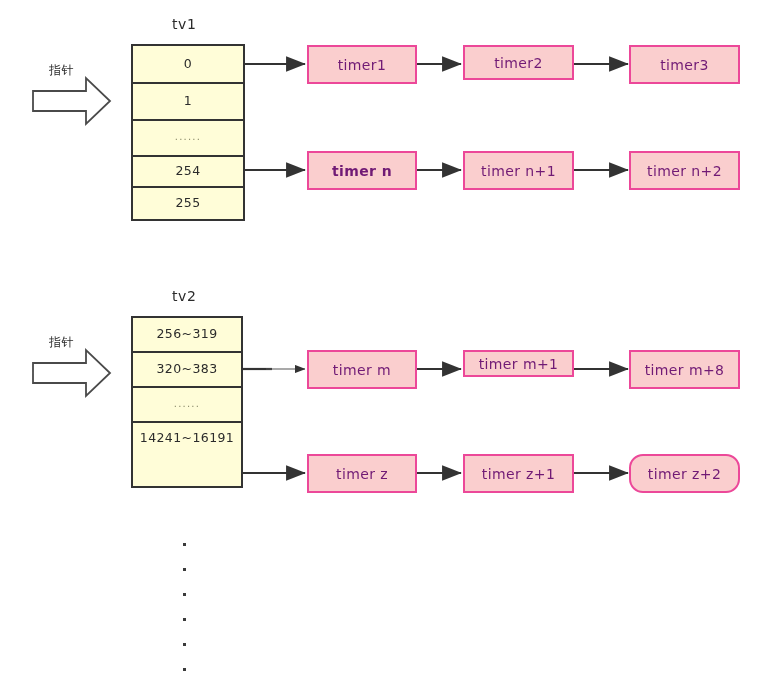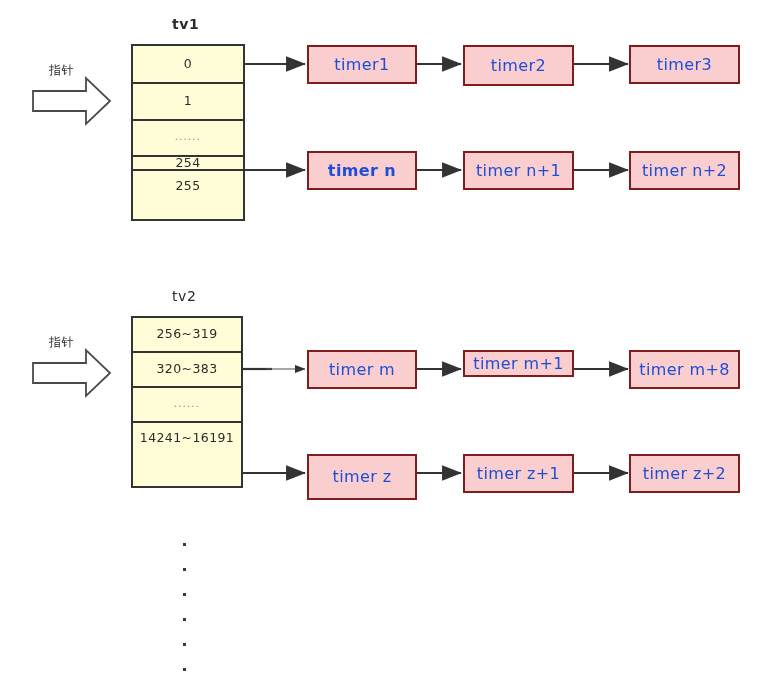--- a/index.html
+++ b/index.html
@@ -51,27 +51,27 @@
     position: absolute;
     font-size: 14px;
     color: #2b2b2b;
     letter-spacing: 0.6px;
     white-space: nowrap;
   }
   
   .timer-node {
     position: absolute;
     background: #facece;
-    border: 2px solid #7f1d1d;
+    border: 2px solid #ec4899;
     box-sizing: border-box;
     display: flex;
     align-items: center;
     justify-content: center;
-    font-size: 16px;
-    color: #1d4ed8;
+    font-size: 14px;
+    color: #701a75;
     letter-spacing: 0.4px;
     line-height: 1;
   }
   
   .pointer-label {
     position: absolute;
     font-size: 12px;
     color: #2b2b2b;
     white-space: nowrap;
     letter-spacing: 0.5px;
@@ -125,34 +125,34 @@
 
     <g>
       <polygon points="33,91 86,91 86,78 110,101 86,124 86,111 33,111" fill="#ffffff" stroke="#4a4a4a" stroke-width="1.8" stroke-linejoin="miter"></polygon>
     </g>
 
     <g>
       <polygon points="33,363 86,363 86,350 110,373 86,396 86,383 33,383" fill="#ffffff" stroke="#4a4a4a" stroke-width="1.8" stroke-linejoin="miter"></polygon>
     </g>
   </svg>
 
-  <div class="table-caption" style="left:172px; top:16px;font-weight:bold;">tv1</div>
+  <div class="table-caption" style="left:172px; top:16px;">tv1</div>
 
   <div class="pointer-label" style="left:49px; top:62px;">指针</div>
 
   <div class="bucket-table" style="left:131px; top:44px; width:114px; height:177px;">
     <div class="bucket-row" style="height:38px;">0</div>
     <div class="bucket-row" style="height:37px;">1</div>
     <div class="bucket-row ellipsis" style="height:36px;">......</div>
-    <div class="bucket-row" style="height:14px;">254</div>
+    <div class="bucket-row" style="height:31px;">254</div>
     <div class="bucket-row" style="height:31px;">255</div>
   </div>
 
   <div class="timer-node" style="left:307px; top:45px; width:110px; height:39px;">timer1</div>
-  <div class="timer-node" style="left:463px; top:45px; width:111px; height:41px;">timer2</div>
+  <div class="timer-node" style="left:463px; top:45px; width:111px; height:35px;">timer2</div>
   <div class="timer-node" style="left:629px; top:45px; width:111px; height:39px;">timer3</div>
 
   <div class="timer-node" style="left:307px; top:151px; width:110px; height:39px;font-weight:bold;">timer n</div>
   <div class="timer-node" style="left:463px; top:151px; width:111px; height:39px;">timer n+1</div>
   <div class="timer-node" style="left:629px; top:151px; width:111px; height:39px;">timer n+2</div>
 
   <div class="table-caption" style="left:172px; top:288px;">tv2</div>
 
   <div class="pointer-label" style="left:49px; top:334px;">指针</div>
 
@@ -160,23 +160,23 @@
     <div class="bucket-row" style="height:35px;">256~319</div>
     <div class="bucket-row" style="height:35px;">320~383</div>
     <div class="bucket-row ellipsis" style="height:35px;">......</div>
     <div class="bucket-row" style="height:31px;">14241~16191</div>
   </div>
 
   <div class="timer-node" style="left:307px; top:350px; width:110px; height:39px;">timer m</div>
   <div class="timer-node" style="left:463px; top:350px; width:111px; height:27px;">timer m+1</div>
   <div class="timer-node" style="left:629px; top:350px; width:111px; height:39px;">timer m+8</div>
 
-  <div class="timer-node" style="left:307px; top:454px; width:110px; height:46px;">timer z</div>
+  <div class="timer-node" style="left:307px; top:454px; width:110px; height:39px;">timer z</div>
   <div class="timer-node" style="left:463px; top:454px; width:111px; height:39px;">timer z+1</div>
-  <div class="timer-node" style="left:629px; top:454px; width:111px; height:39px;">timer z+2</div>
+  <div class="timer-node" style="left:629px; top:454px; width:111px; height:39px;border-radius:14px;">timer z+2</div>
 
   <div class="dots-group" id="dots-group" style="left:183px; top:543px; width:6px; height:130px;">
       <div class="dot" style="top: 0px; left: 0px;"></div>
       <div class="dot" style="top: 25px; left: 0px;"></div>
       <div class="dot" style="top: 50px; left: 0px;"></div>
       <div class="dot" style="top: 75px; left: 0px;"></div>
       <div class="dot" style="top: 100px; left: 0px;"></div>
       <div class="dot" style="top: 125px; left: 0px;"></div>
     </div>
 

